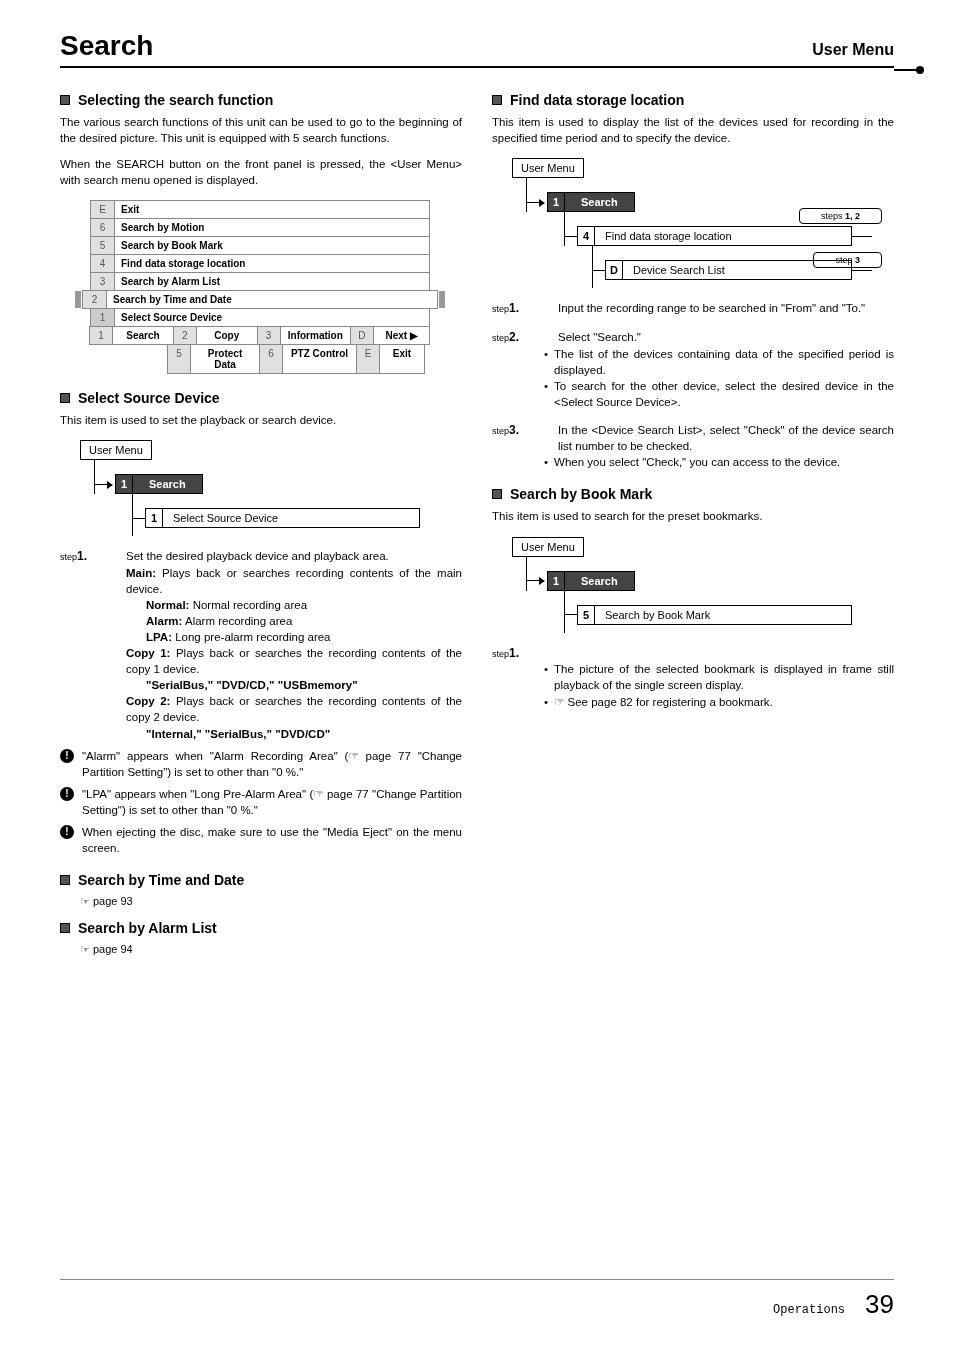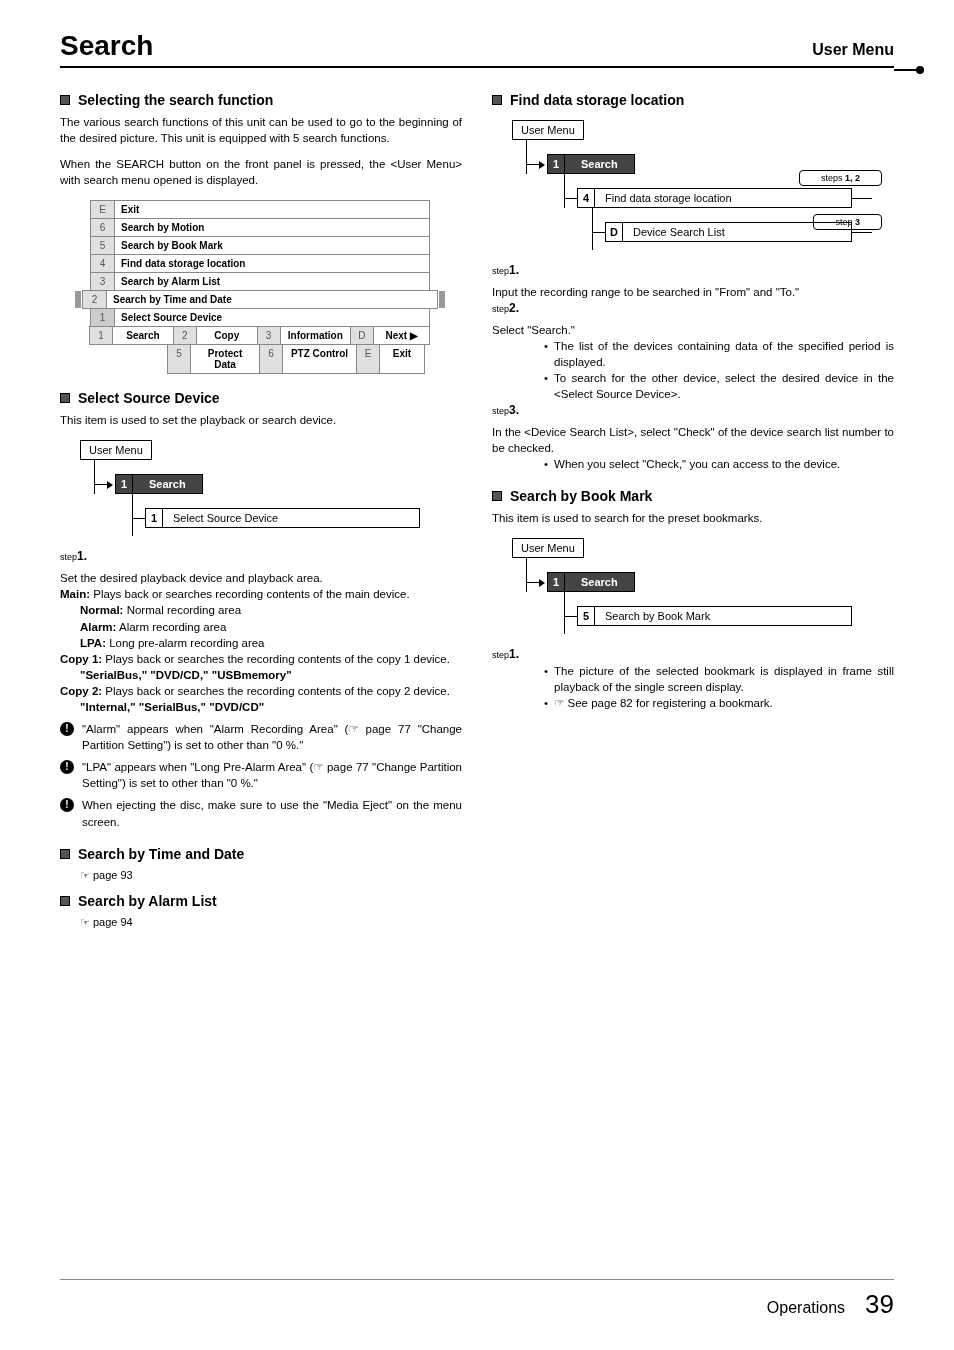--- a/index.html
+++ b/index.html
@@ -174,26 +174,25 @@
     flex: 1;
   }
   .nav-text.dark { background:#444; color:#fff; font-weight:bold; flex: 0 0 auto; padding: 3px 16px;}
   .step-label {
     font-size: 9px;
     white-space: nowrap;
   }
   .step-num-bold { font-weight:bold; font-size:12px; }
   .step-row {
     display: flex;
-    gap: 5px;
-    margin-top: 0;
+    gap: 24px;
+    margin-top: 12px;
     font-size: 11.5px;
     line-height:1.4;
     text-align: justify;
-    flex-direction: column;
   }
   .step-row .sl {
     flex-shrink: 0;
     width: 42px;
   }
   .bullet-row {
     display:flex;
     gap:6px;
     margin-left:52px;
     font-size:11.5px;
@@ -236,21 +235,21 @@
     gap:20px;
   }
   .footer-line {
     position:absolute;
     bottom:70px;
     left:60px;
     right:60px;
     height:1px;
     background:#888;
   }
-  .footer .ops { font-size:16px; }
+  .footer .ops { font-size:12px;font-family:Liberation Mono, monospace; }
   .footer .pg { font-size:26px; }
   .hand { font-size:11px; }
   .indent1 { margin-left:20px;}
   .arrow-r::before {
     content:"";
     display:inline-block;
     width:0;height:0;
     border-top:4px solid transparent;
     border-bottom:4px solid transparent;
     border-left:6px solid #000;
@@ -398,20 +397,21 @@
         <div class="txt">Search by Alarm List</div>
       </div>
       <p class="body-text indent1 hand">☞ page 94</p>
     </div>
 
     <div class="col">
       <div class="section-heading">
         <div class="sq"></div>
         <div class="txt">Find data storage location</div>
       </div>
+      <p class="body-text">This item is used to display the list of the devices used for recording in the specified time period and to specify the device.</p>
 
       <div class="nav-tree" style="position:relative;width:360px">
         <div class="nav-box">User Menu</div>
         <div style="margin-left:14px;border-left:1px solid #000;">
           <div style="height:14px"></div>
           <div class="nav-level">
             <span style="width:12px;height:1px;background:#000"></span>
             <span class="arrow-r"></span>
             <div class="nav-num dark">1</div>
             <div class="nav-text dark">Search</div>

